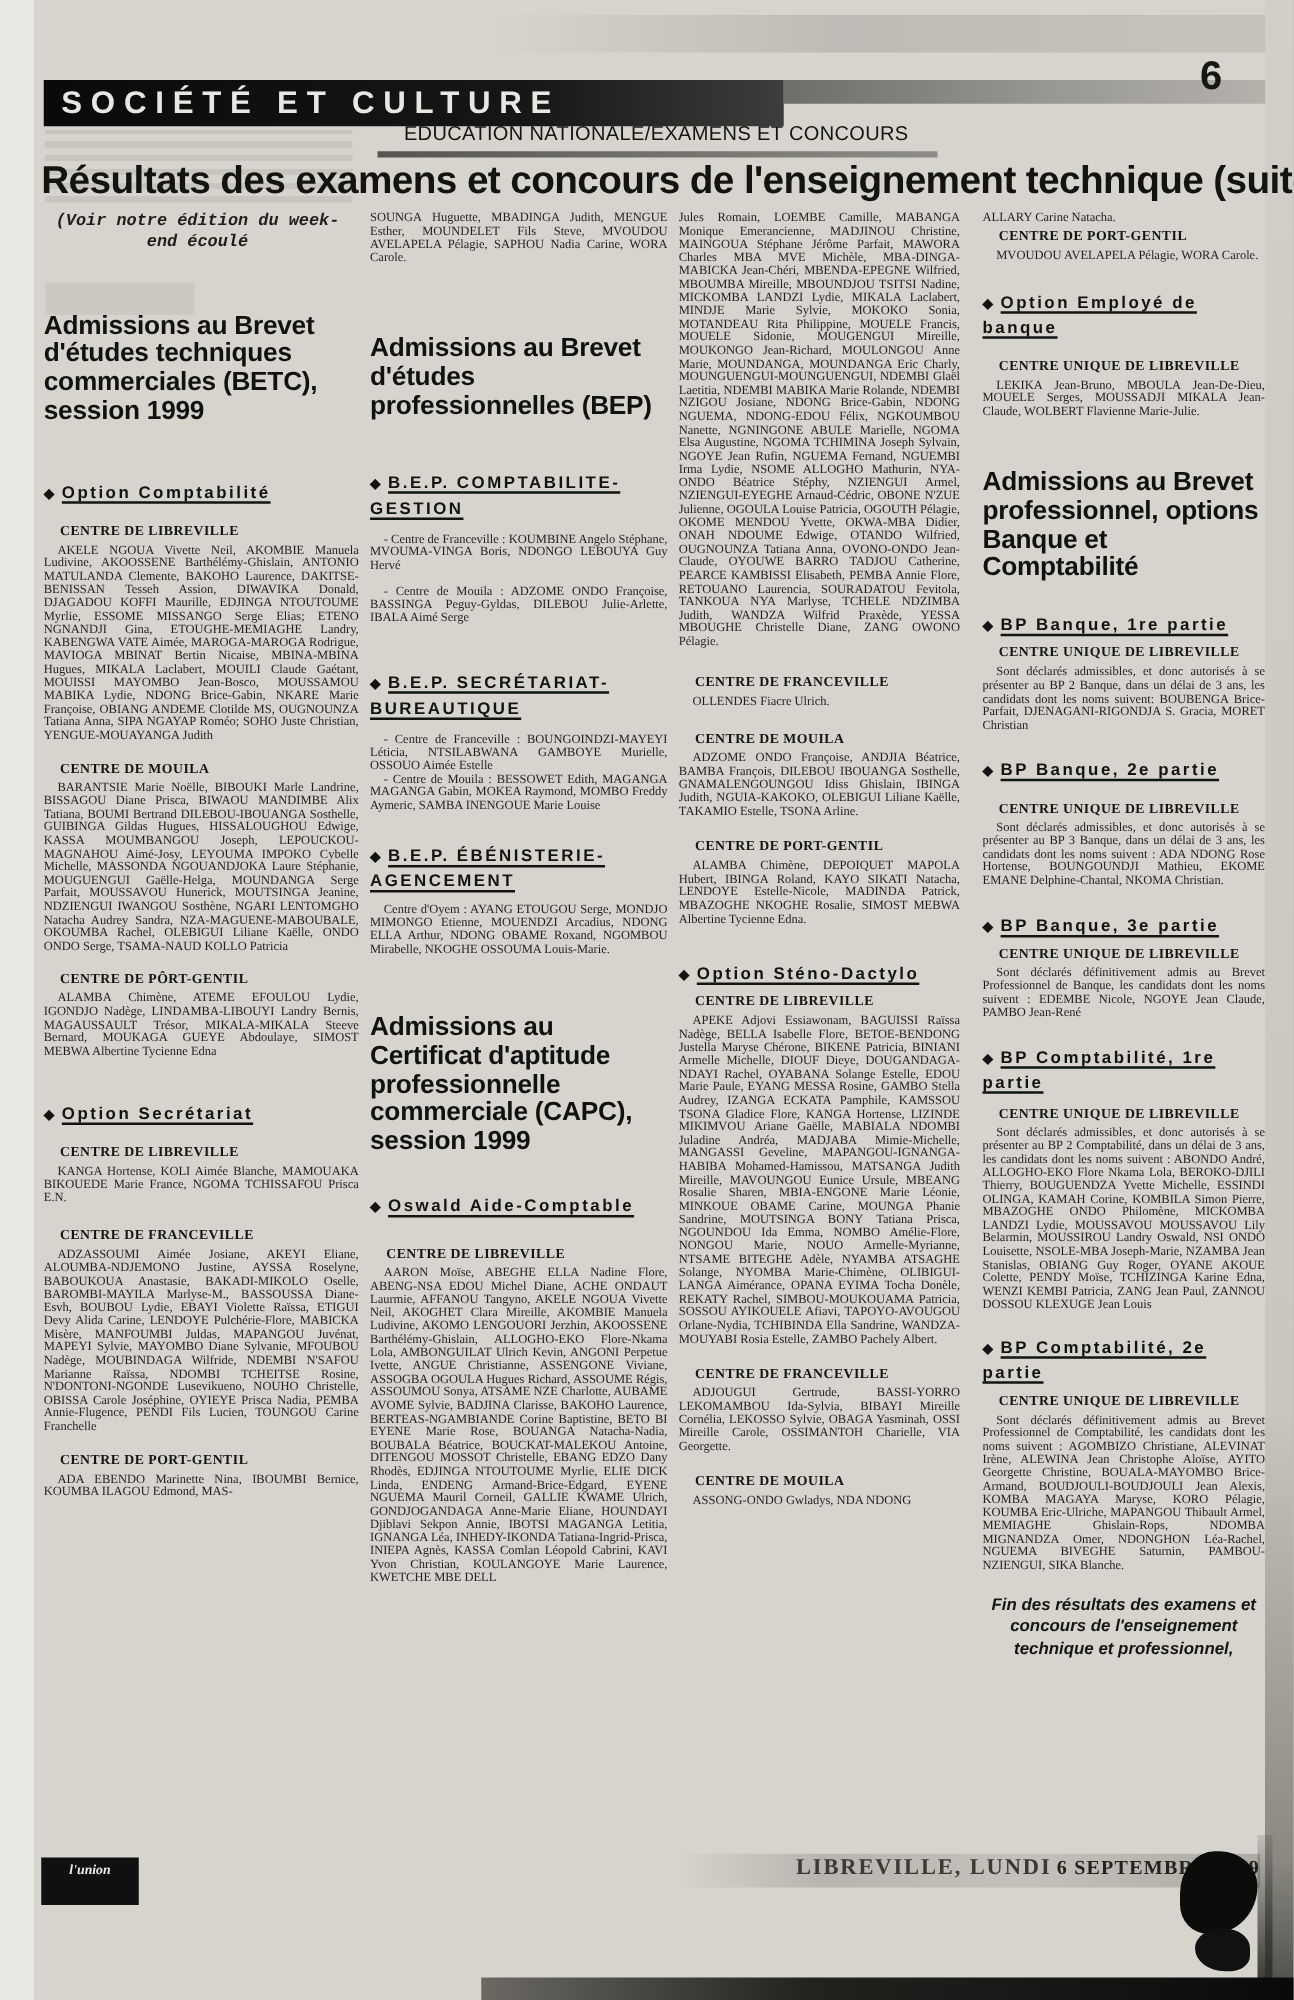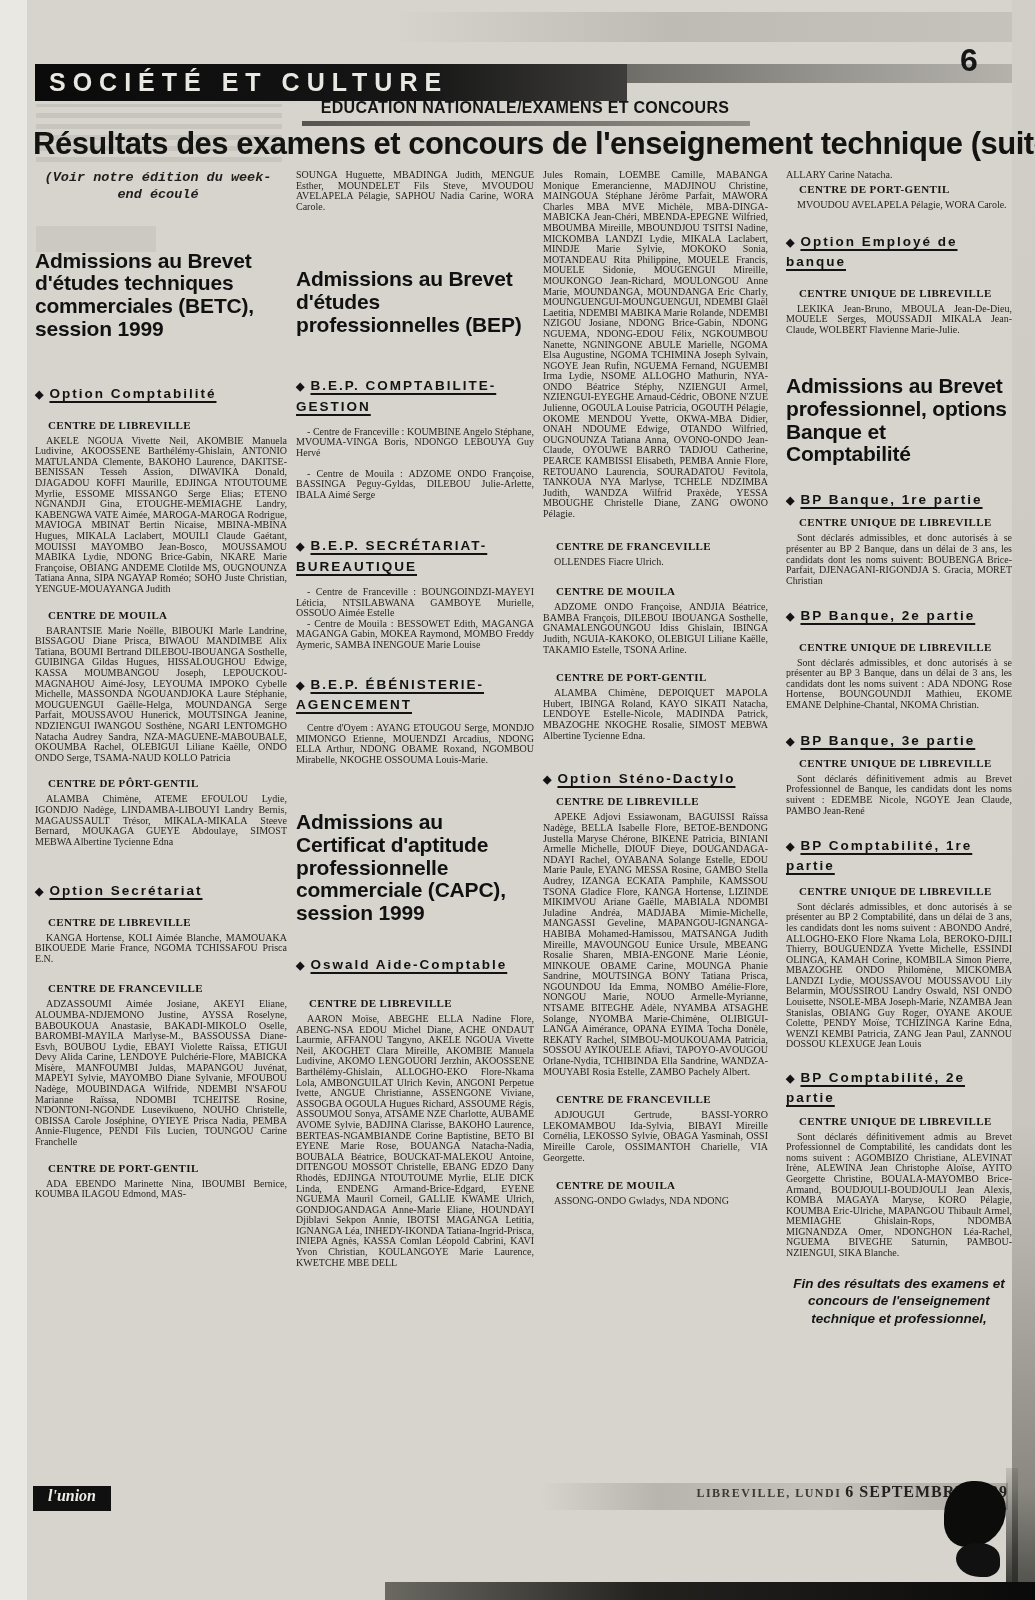--- a/index.html
+++ b/index.html
@@ -25,21 +25,21 @@
   
   .section-banner{left:35px;top:64px;width:578px;height:37px;padding-left:14px;
      background:linear-gradient(90deg,#0a0a0a,#161616 65%,#3e3d3b);
      color:#e9e7e2;font-family:"Liberation Sans",sans-serif;font-weight:bold;
      font-size:25px;line-height:37px;letter-spacing:7px;white-space:nowrap;}
   .banner-tail{left:627px;top:64px;width:385px;height:19px;
      background:linear-gradient(90deg,#6f6d68,#999792 55%,#b5b2ac);}
   .pageno{left:960px;top:42px;font-family:"Liberation Sans",sans-serif;
      font-weight:bold;font-size:32px;color:#161616;}
   .kicker{left:290px;top:99px;width:470px;text-align:center;
-     font-family:"Liberation Sans",sans-serif;font-weight:bold;font-size:16px;
+     font-family:"Liberation Sans",sans-serif;font-weight:normal;font-size:16px;
      letter-spacing:.3px;color:#141414;white-space:nowrap;}
   .kicker-rule{left:302px;top:121px;width:448px;height:5px;
      background:linear-gradient(90deg,#565450,#8f8d88);}
   .headline{left:33px;top:126px;width:982px;
      font-family:"Liberation Sans",sans-serif;font-weight:bold;font-size:31px;
      letter-spacing:-.5px;color:#131312;white-space:nowrap;}
   
   .col{position:absolute;top:170px;}
   #col1{left:35px;width:252px;}
   #col2{left:296px;width:238px;}
@@ -53,26 +53,26 @@
      letter-spacing:2px;line-height:1.5;color:#131313;margin:26px 0 6px;}
   .opt-head .label{text-decoration:underline;text-decoration-thickness:2px;text-underline-offset:3px;}
   .opt-head .dia{font-size:11px;margin-right:6px;letter-spacing:0;}
   .centre-head{font-weight:bold;font-size:11px;letter-spacing:.4px;padding-left:13px;
      margin:14px 0 5px;color:#151514;}
   .para{font-size:10px;line-height:10.6px;text-align:justify;text-indent:11px;
      margin:0;color:#201f1d;}
   .fin-note{font-family:"Liberation Sans",sans-serif;font-weight:bold;font-style:italic;
      font-size:13.5px;line-height:1.3;text-align:center;margin-top:16px;color:#151515;}
   
-  .masthead{left:33px;top:1486px;width:78px;height:25px;background:#101010;color:#ececea;
-     font-weight:bold;font-style:italic;font-size:16px;line-height:20px;text-align:center;}
+  .masthead{left:33px;top:1486px;width:78px;height:38px;background:#101010;color:#ececea;
+     font-weight:bold;font-style:italic;font-size:11px;line-height:20px;text-align:center;}
   .dateline{left:540px;top:1483px;width:468px;height:27px;text-align:right;
      background:linear-gradient(90deg,rgba(188,185,179,0),#b8b5af 25%,#c4c1bb 60%,#aeaba5);
      white-space:nowrap;}
-  .dl-city{font-weight:bold;font-size:12px;letter-spacing:1.5px;color:#3a3936;}
+  .dl-city{font-weight:bold;font-size:18px;letter-spacing:1.5px;color:#3a3936;}
   .dl-date{font-weight:bold;font-size:16px;color:#232220;letter-spacing:1px;}
 </style>
 </head>
 <body>
 
 <div class="page">
 
   <div class="abs left-edge"></div>
   <div class="abs right-edge"></div>
   <div class="abs top-band"></div>

